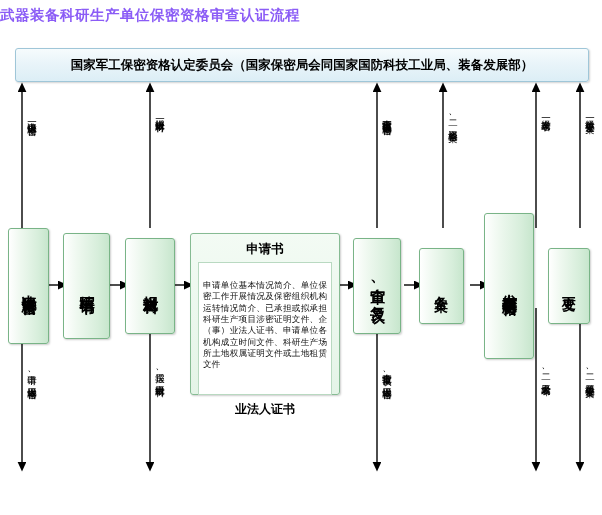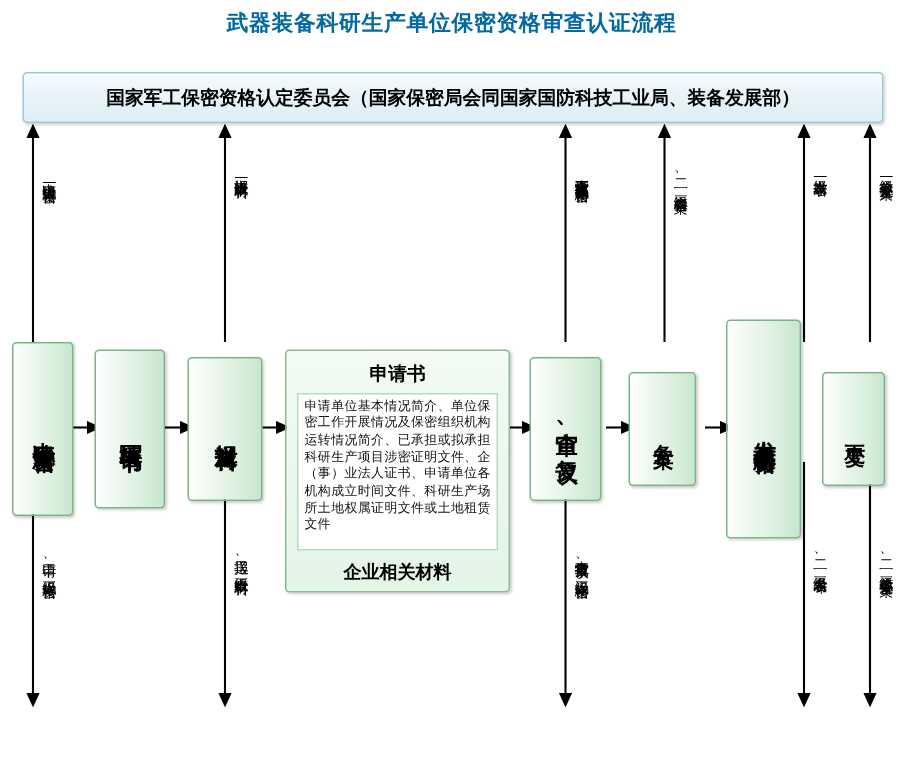--- a/index.html
+++ b/index.html
@@ -8,21 +8,21 @@
     background:#ffffff;
     font-family:"DejaVu Sans","Liberation Sans",sans-serif;
     position:relative;
     overflow:hidden;
   }
   #canvas{position:absolute;left:0;top:0;width:602px;height:515px;}
 
   
   .title{
     position:absolute;left:0;top:6px;width:602px;
-    text-align:center;font-size:14.5px;font-weight:bold;color:#0369a1;
+    text-align:left;font-size:14.5px;font-weight:bold;color:#8b5cf6;
     letter-spacing:0.5px;
   }
 
   
   .banner{
     position:absolute;
     background:linear-gradient(to bottom,#f6fbfd 0%,#e9f4f9 45%,#dceef6 100%);
     border:1px solid #9fc6d8;
     border-radius:3px;
     box-shadow:1px 1px 2px rgba(0,0,0,0.18);
@@ -62,21 +62,21 @@
   }
   #doc .doc-title{
     text-align:center;font-size:12.5px;font-weight:bold;color:#000;
     padding:7px 0 4px 0;
   }
   #doc .doc-body{
     margin:0 7px;
     background:#ffffff;
     border:1px solid #b9d9c1;
     font-size:8.6px;line-height:1.32;color:#111;
-    padding:3px 4px;
+    padding:17px 4px;
     height:97px;
     overflow:hidden;
     text-align:justify;
   }
   #doc .doc-foot{
     text-align:center;font-size:12px;font-weight:bold;color:#000;
     padding-top:6px;
   }
 
   
@@ -177,16 +177,16 @@
     <span class="vtext">发布名录获得资格</span>
   </div>
 
   <div class="node small" style="left:548px;top:248px;width:40px;height:74px;">
     <span class="vtext">变更</span>
   </div>
 
   <div id="doc">
     <div class="doc-title">申请书</div>
     <div class="doc-body">申请单位基本情况简介、单位保密工作开展情况及保密组织机构运转情况简介、已承担或拟承担科研生产项目涉密证明文件、企（事）业法人证书、申请单位各机构成立时间文件、科研生产场所土地权属证明文件或土地租赁文件</div>
-    <div class="doc-foot">企业相关材料</div>
+    <div class="doc-foot">业法人证书</div>
   </div>
 
 </div>
 
 </body></html>

